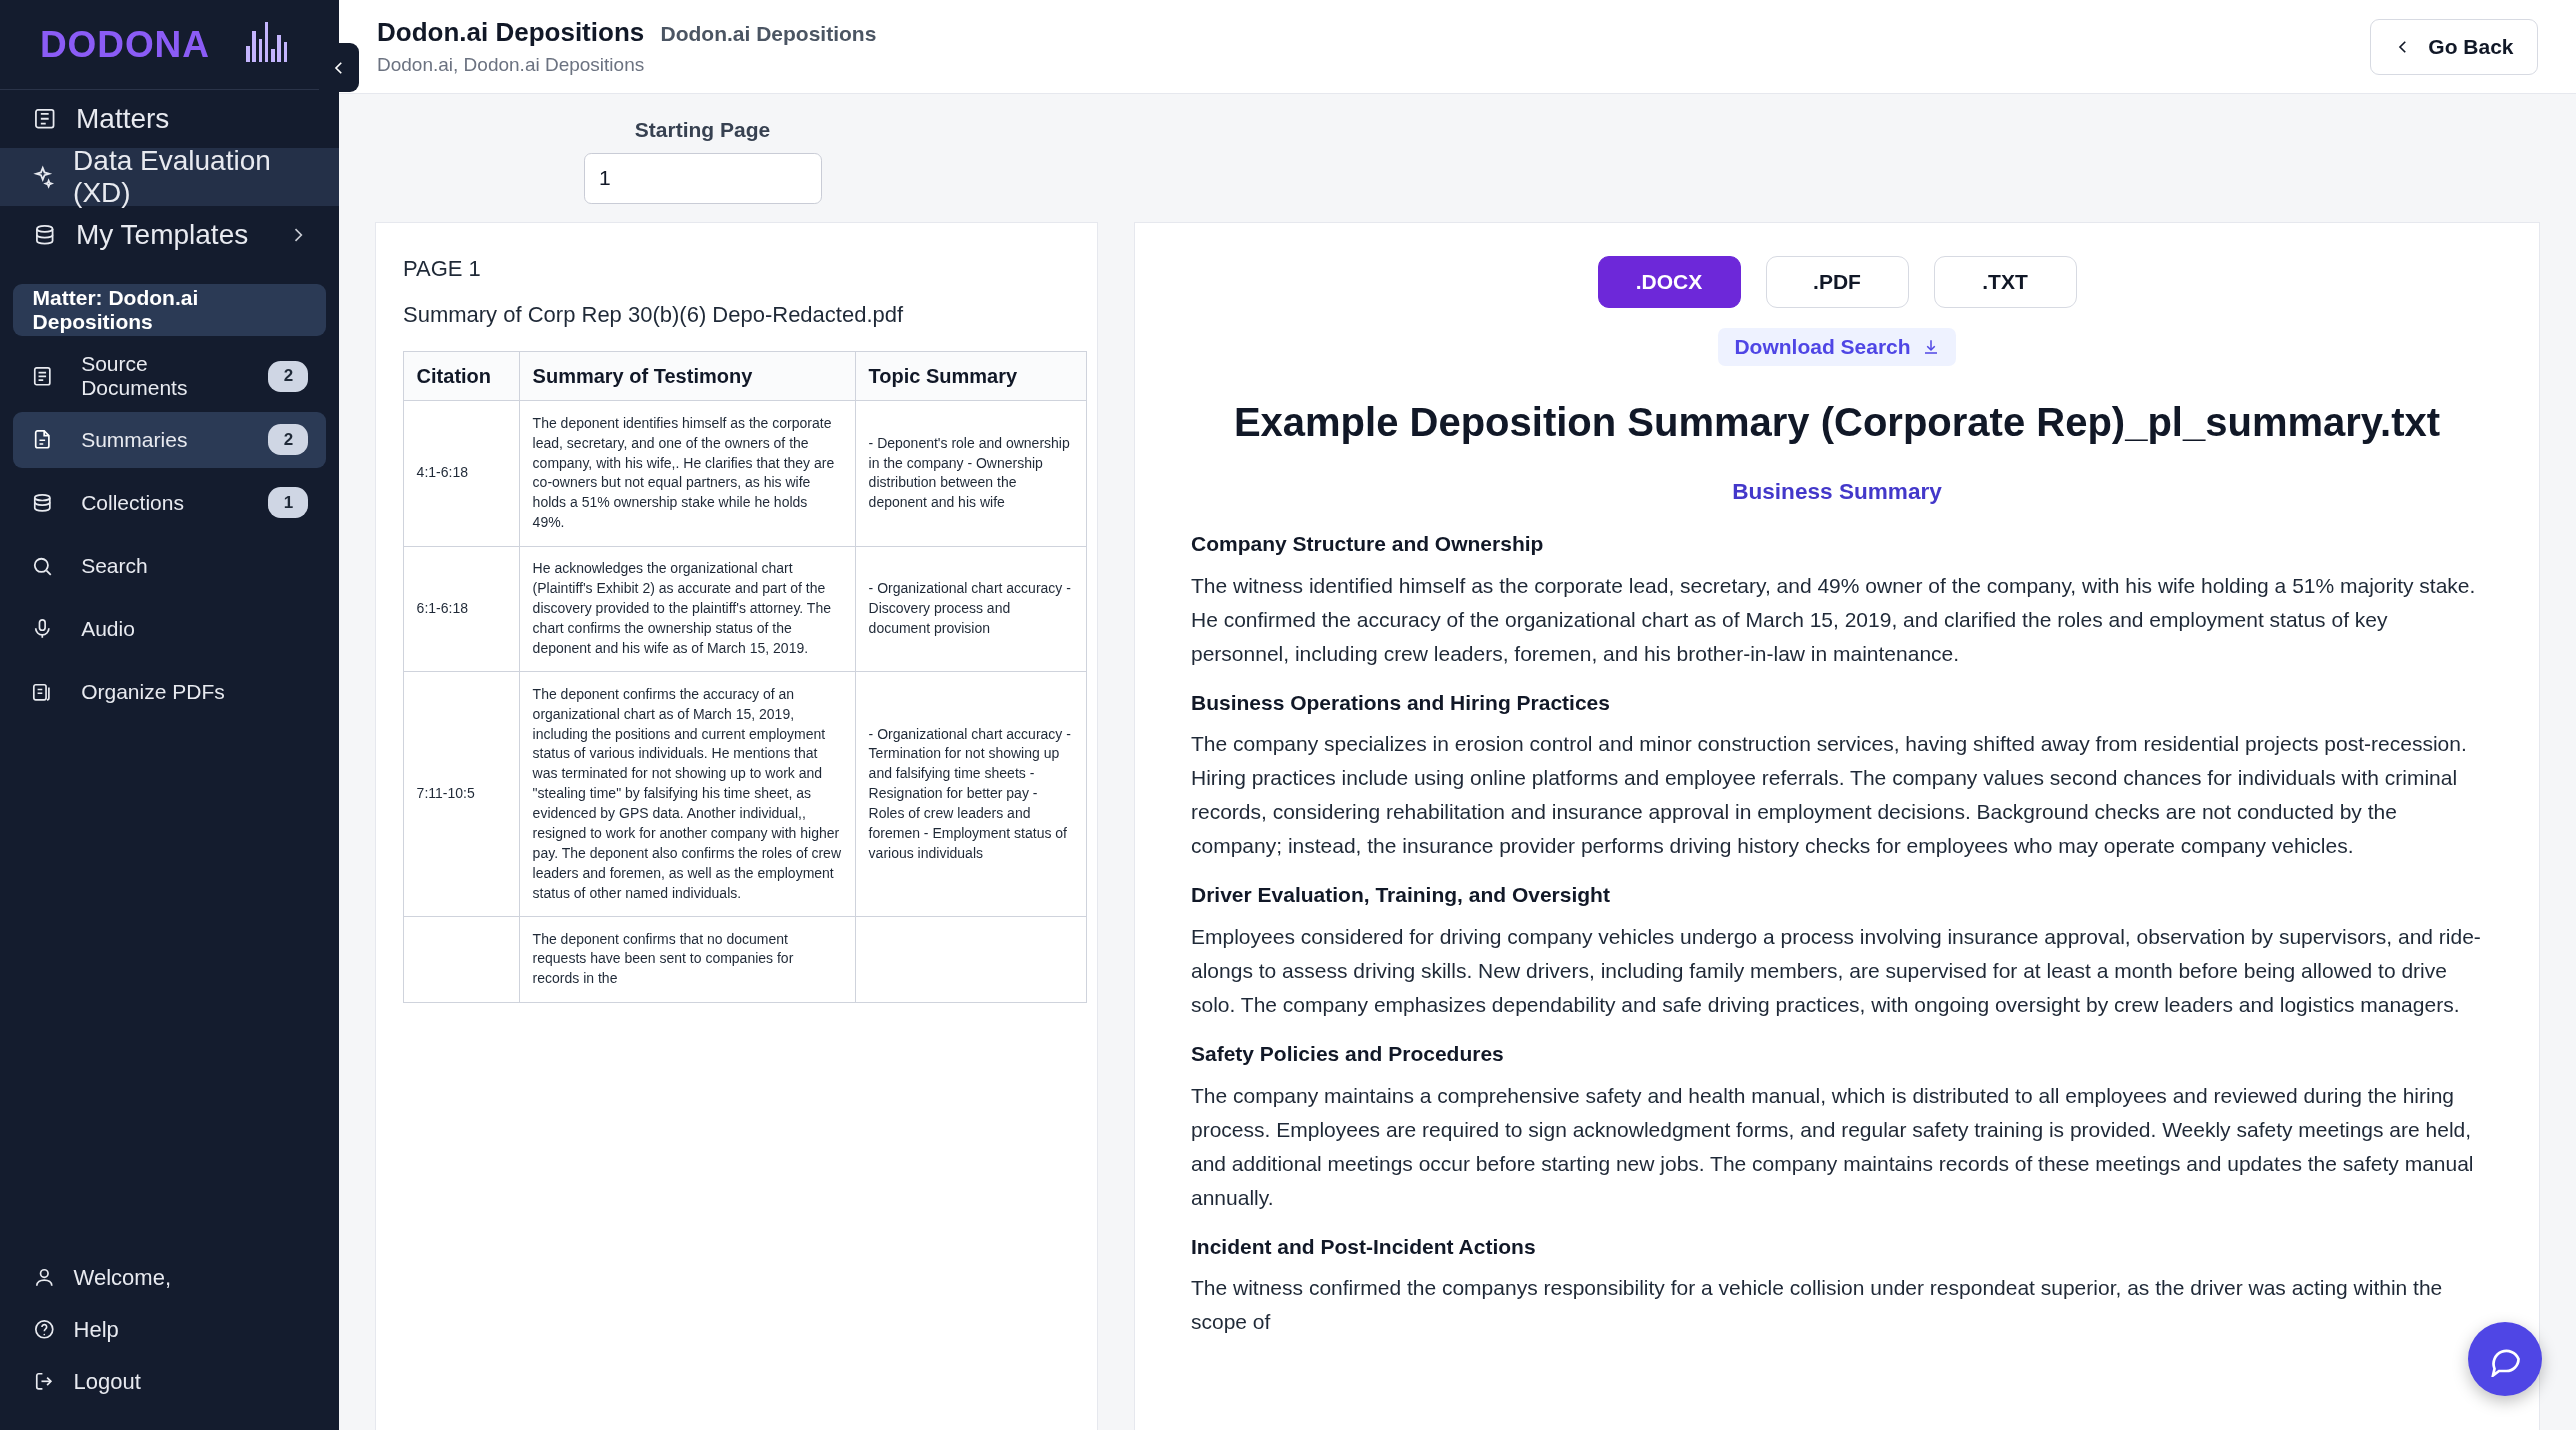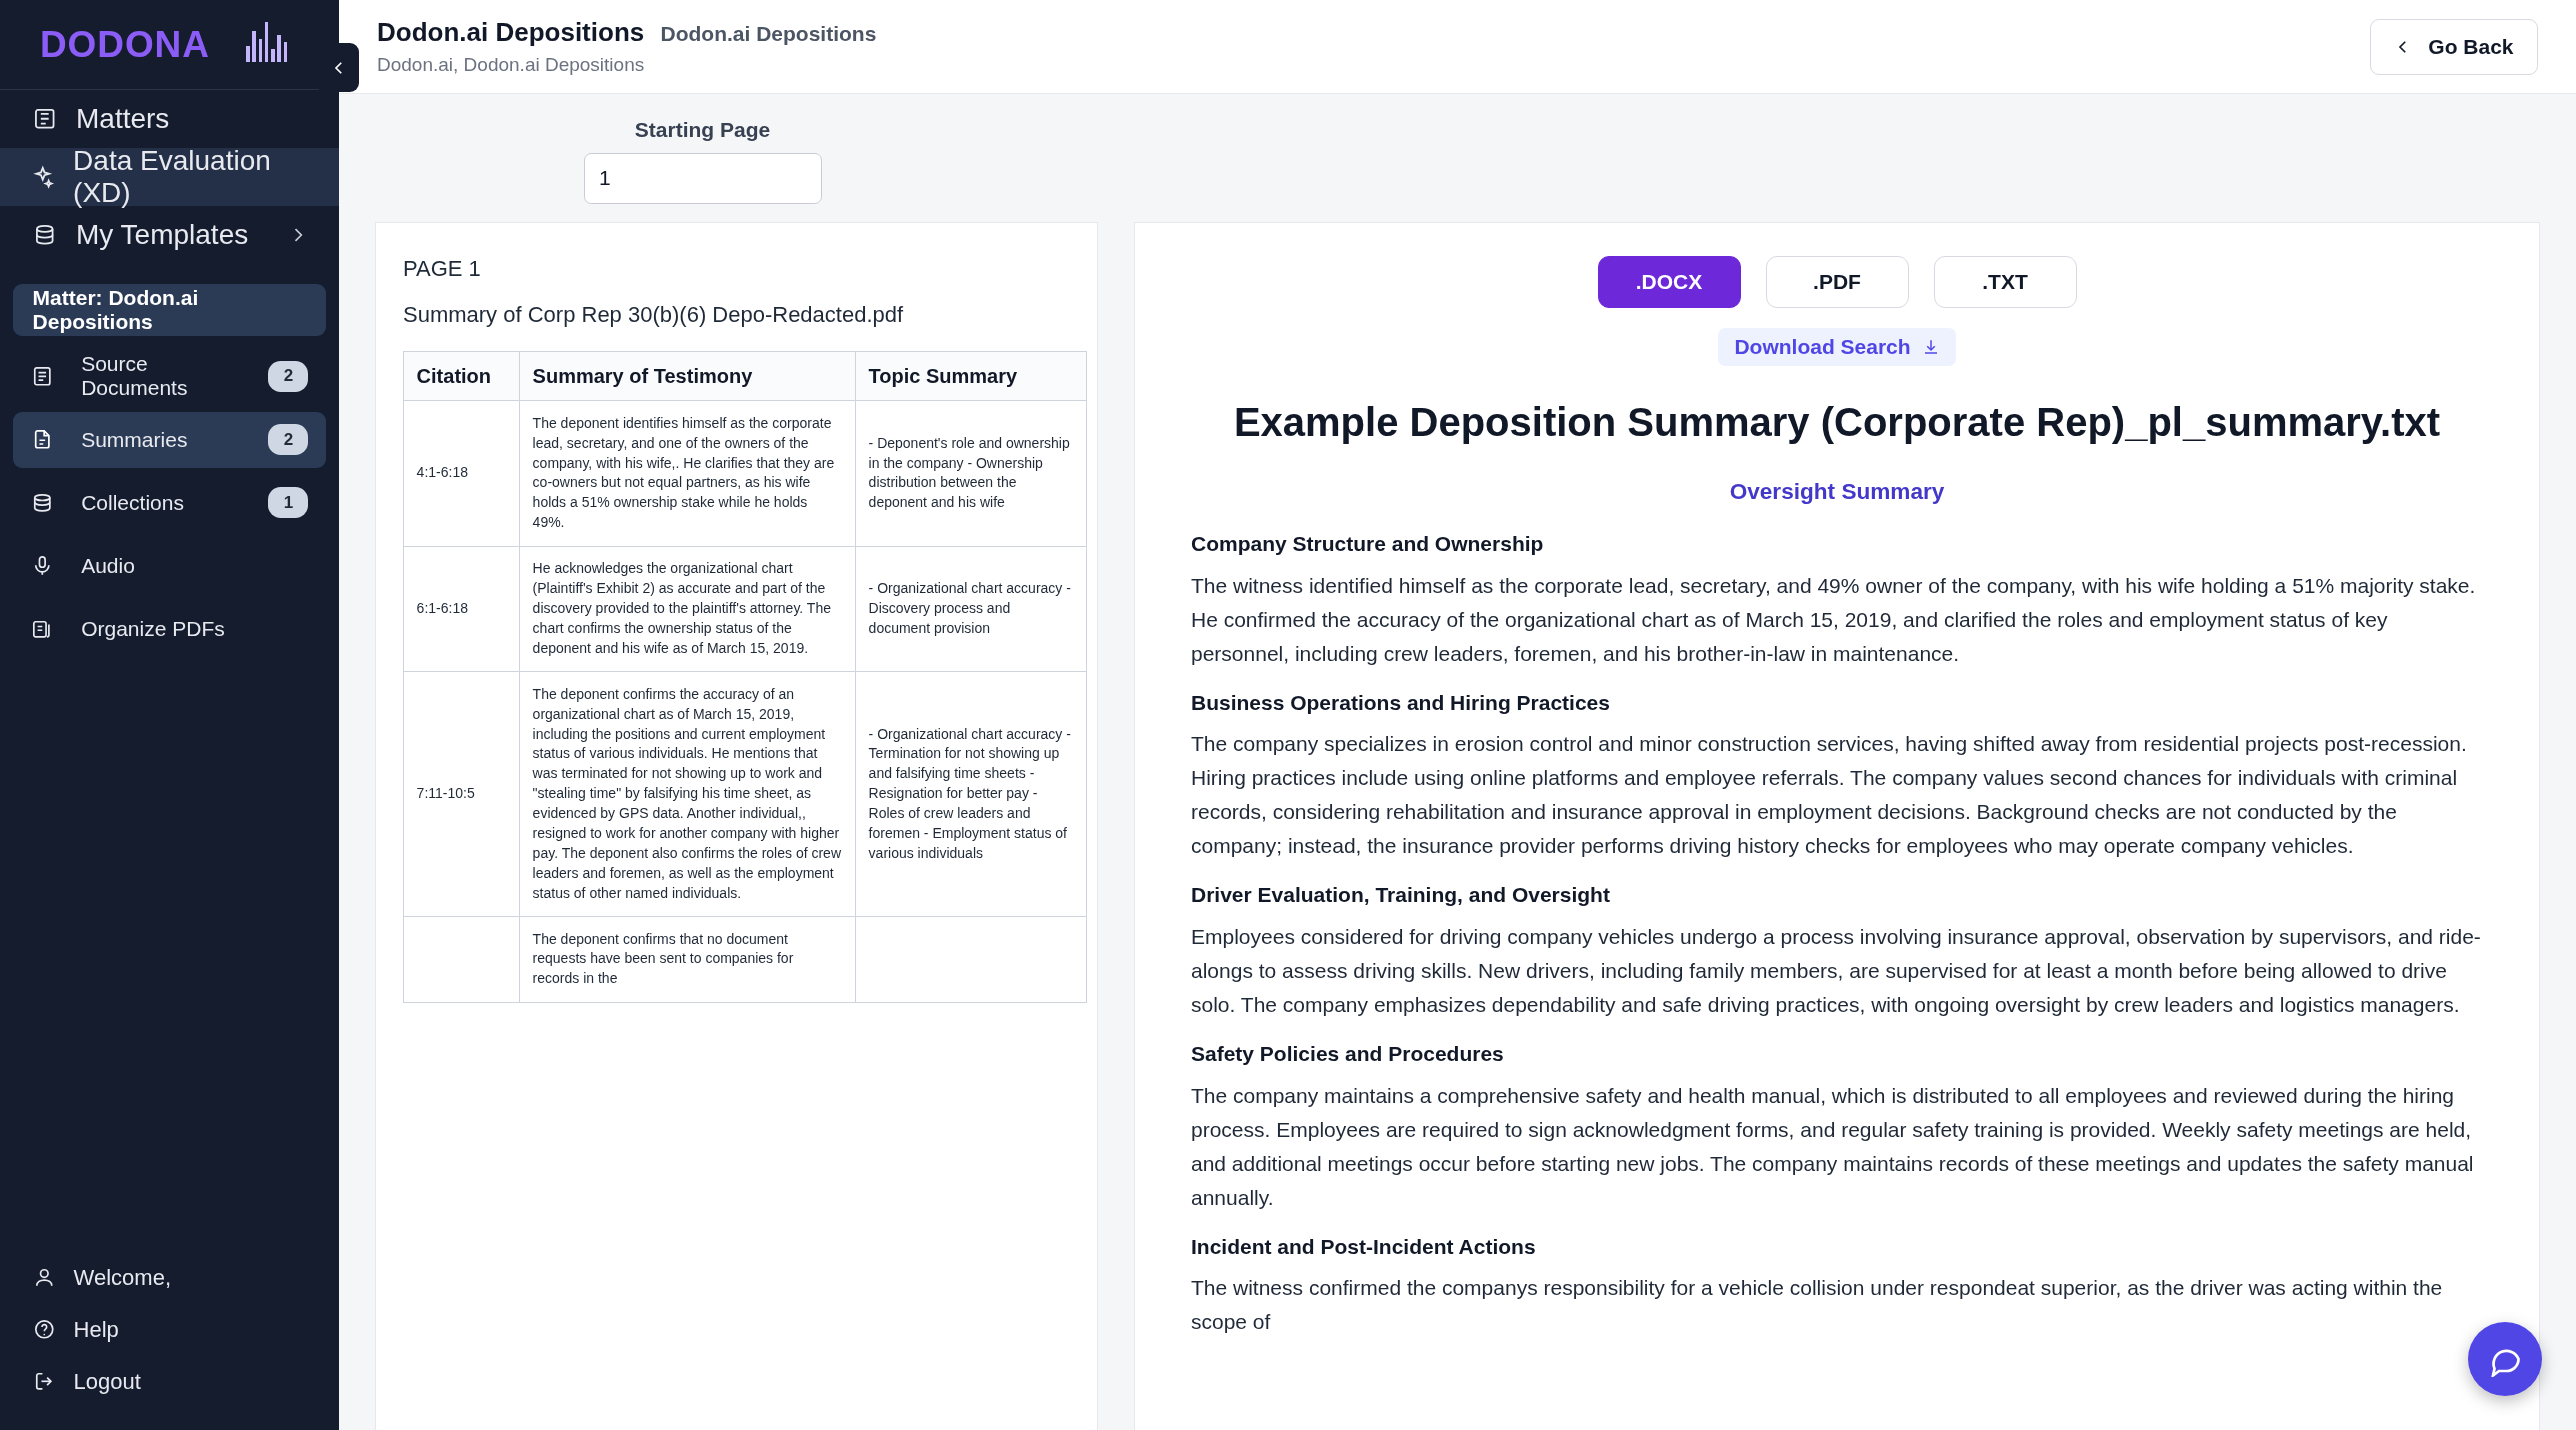--- a/index.html
+++ b/index.html
@@ -423,20 +423,29 @@
         <svg width="22.6" height="22.6" viewBox="0 0 24 24" fill="none" stroke="#e8eaf0" stroke-width="1.8">
           <ellipse cx="12" cy="6" rx="8" ry="3"></ellipse>
             <path d="M4 6v5c0 1.7 3.6 3 8 3s8-1.3 8-3V6"></path>
             <path d="M4 11v6c0 1.7 3.6 3 8 3s8-1.3 8-3v-6"></path>
         </svg>
       </span>
       <span>Collections</span>
       <span class="badge">1</span>
     </div>
 
+    <div class="sub-item">
+      <span class="ic">
+        <svg width="22.6" height="22.6" viewBox="0 0 24 24" fill="none" stroke="#e8eaf0" stroke-width="1.9">
+          <circle cx="11" cy="11" r="7"></circle>
+            <path d="M16.5 16.5L21 21"></path>
+        </svg>
+      </span>
+      <span>Search</span>
+    </div>
 
     <div class="sub-item">
       <span class="ic">
         <svg width="22.6" height="22.6" viewBox="0 0 24 24" fill="none" stroke="#e8eaf0" stroke-width="1.8">
           <rect x="9" y="2" width="6" height="11" rx="3"></rect>
             <path d="M5 11a7 7 0 0014 0"></path>
             <path d="M12 18v3"></path>
         </svg>
       </span>
       <span>Audio</span>
@@ -579,21 +588,21 @@
               <svg width="18" height="18" viewBox="0 0 24 24" fill="none" stroke="#4f46e5" stroke-width="2">
                 <path d="M12 3v12"></path>
                   <path d="M7 11l5 5 5-5"></path>
                   <path d="M4 20h16"></path>
               </svg>
             </span>
           </div>
         </div>
 
         <h1 class="sum-title">Example Deposition Summary (Corporate Rep)_pl_summary.txt</h1>
-        <div class="exec-sum">Oversight Summary</div>
+        <div class="exec-sum">Business Summary</div>
 
         <h3 class="sec-head">Company Structure and Ownership</h3>
         <p class="sec-body">The witness identified himself as the corporate lead, secretary, and 49% owner of the company, with his wife holding a 51% majority stake. He confirmed the accuracy of the organizational chart as of March 15, 2019, and clarified the roles and employment status of key personnel, including crew leaders, foremen, and his brother-in-law in maintenance.</p>
 
         <h3 class="sec-head">Business Operations and Hiring Practices</h3>
         <p class="sec-body">The company specializes in erosion control and minor construction services, having shifted away from residential projects post-recession. Hiring practices include using online platforms and employee referrals. The company values second chances for individuals with criminal records, considering rehabilitation and insurance approval in employment decisions. Background checks are not conducted by the company; instead, the insurance provider performs driving history checks for employees who may operate company vehicles.</p>
 
         <h3 class="sec-head">Driver Evaluation, Training, and Oversight</h3>
         <p class="sec-body">Employees considered for driving company vehicles undergo a process involving insurance approval, observation by supervisors, and ride-alongs to assess driving skills. New drivers, including family members, are supervised for at least a month before being allowed to drive solo. The company emphasizes dependability and safe driving practices, with ongoing oversight by crew leaders and logistics managers.</p>
 

